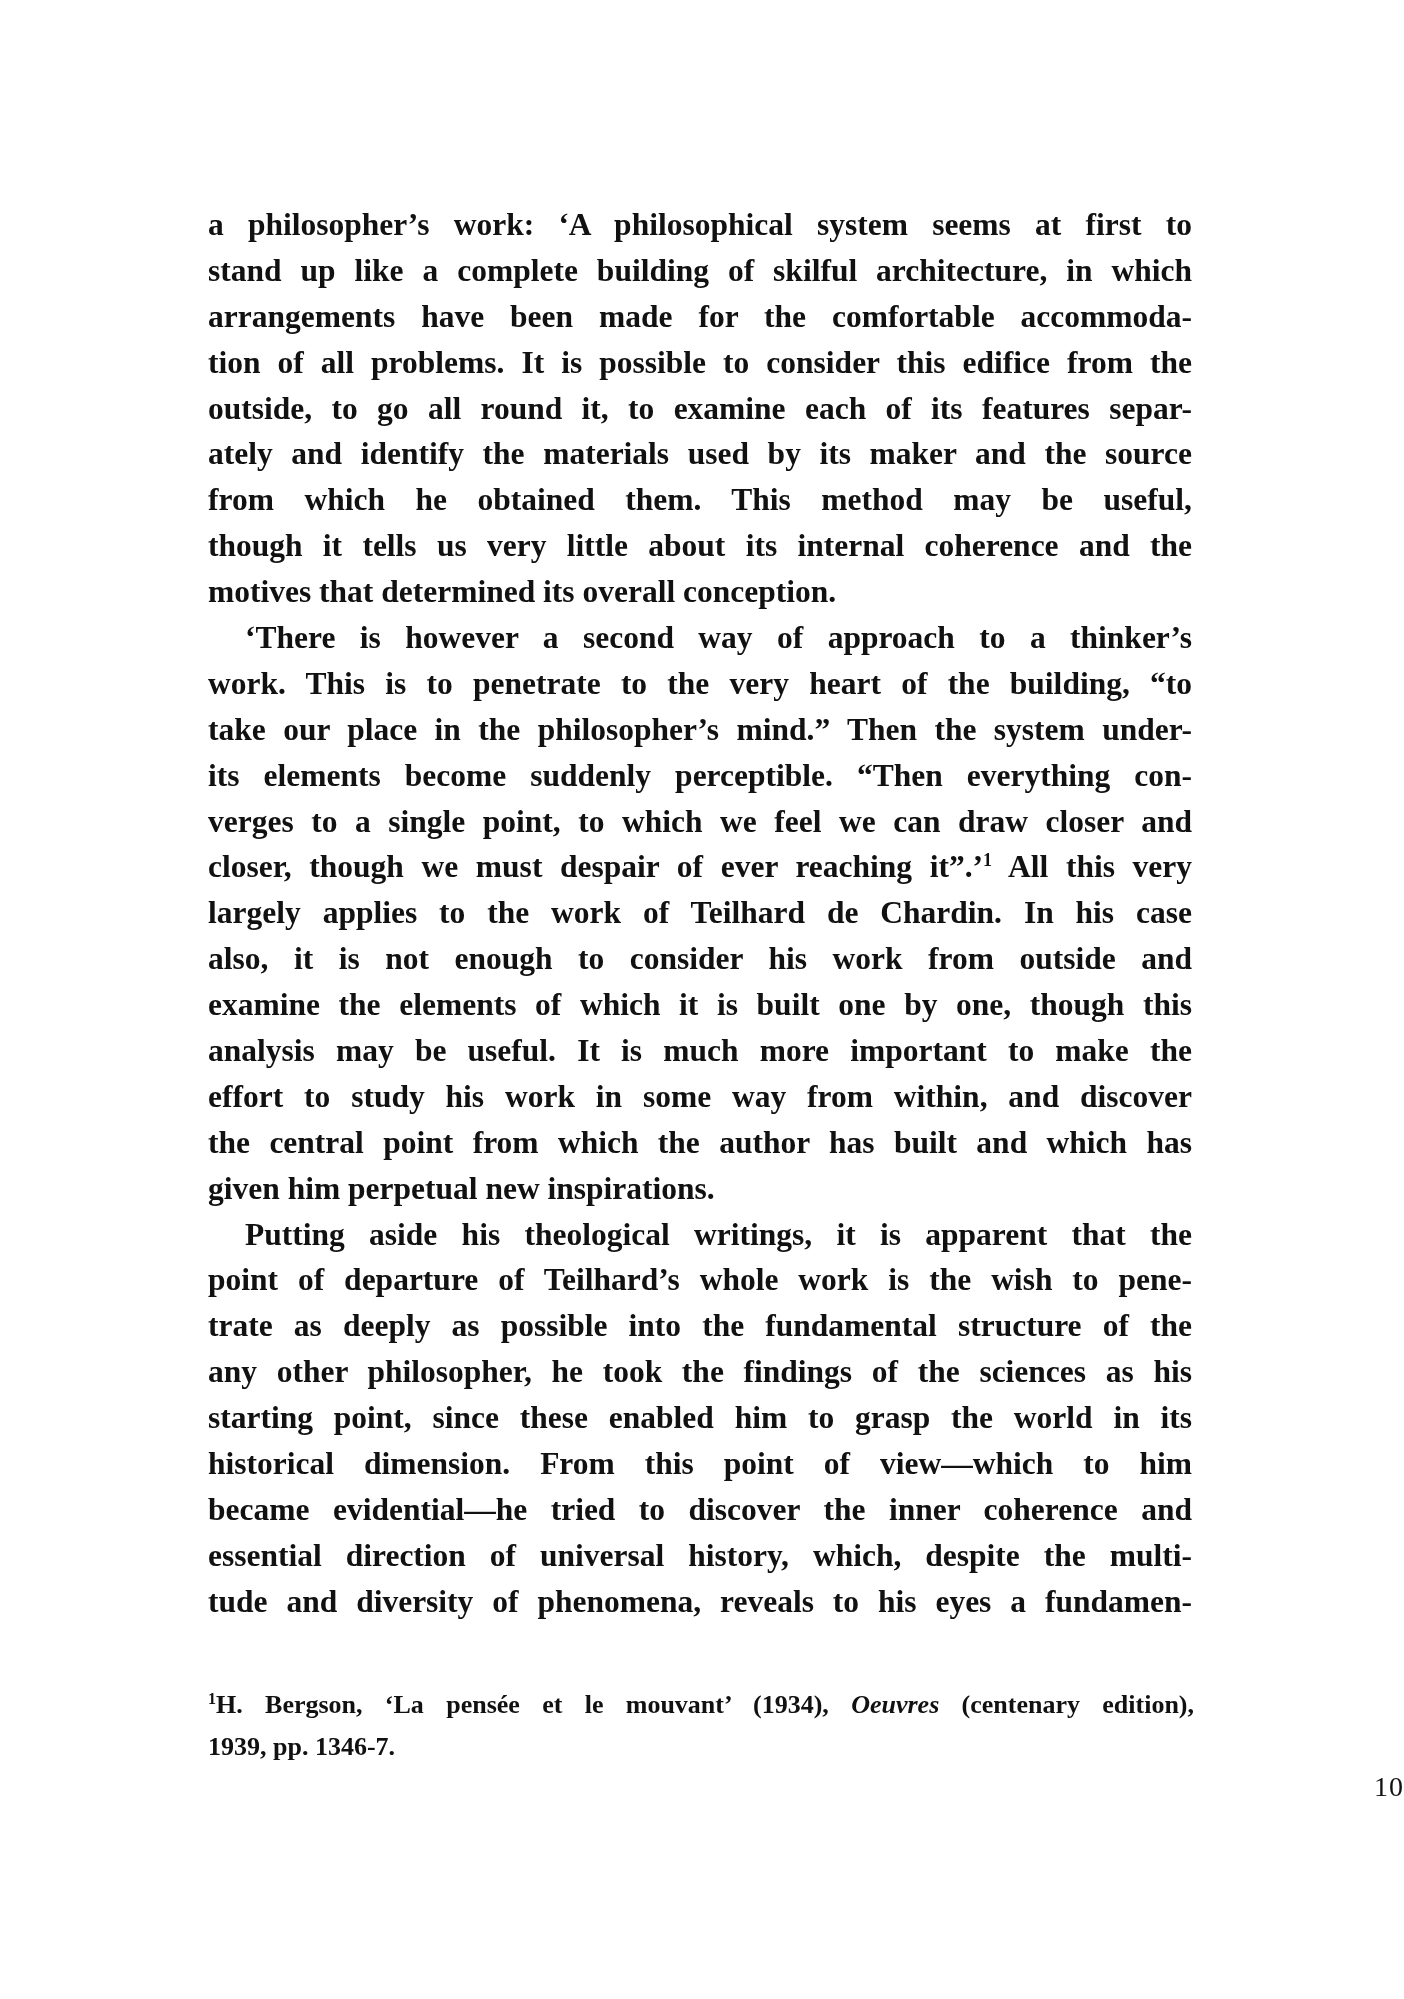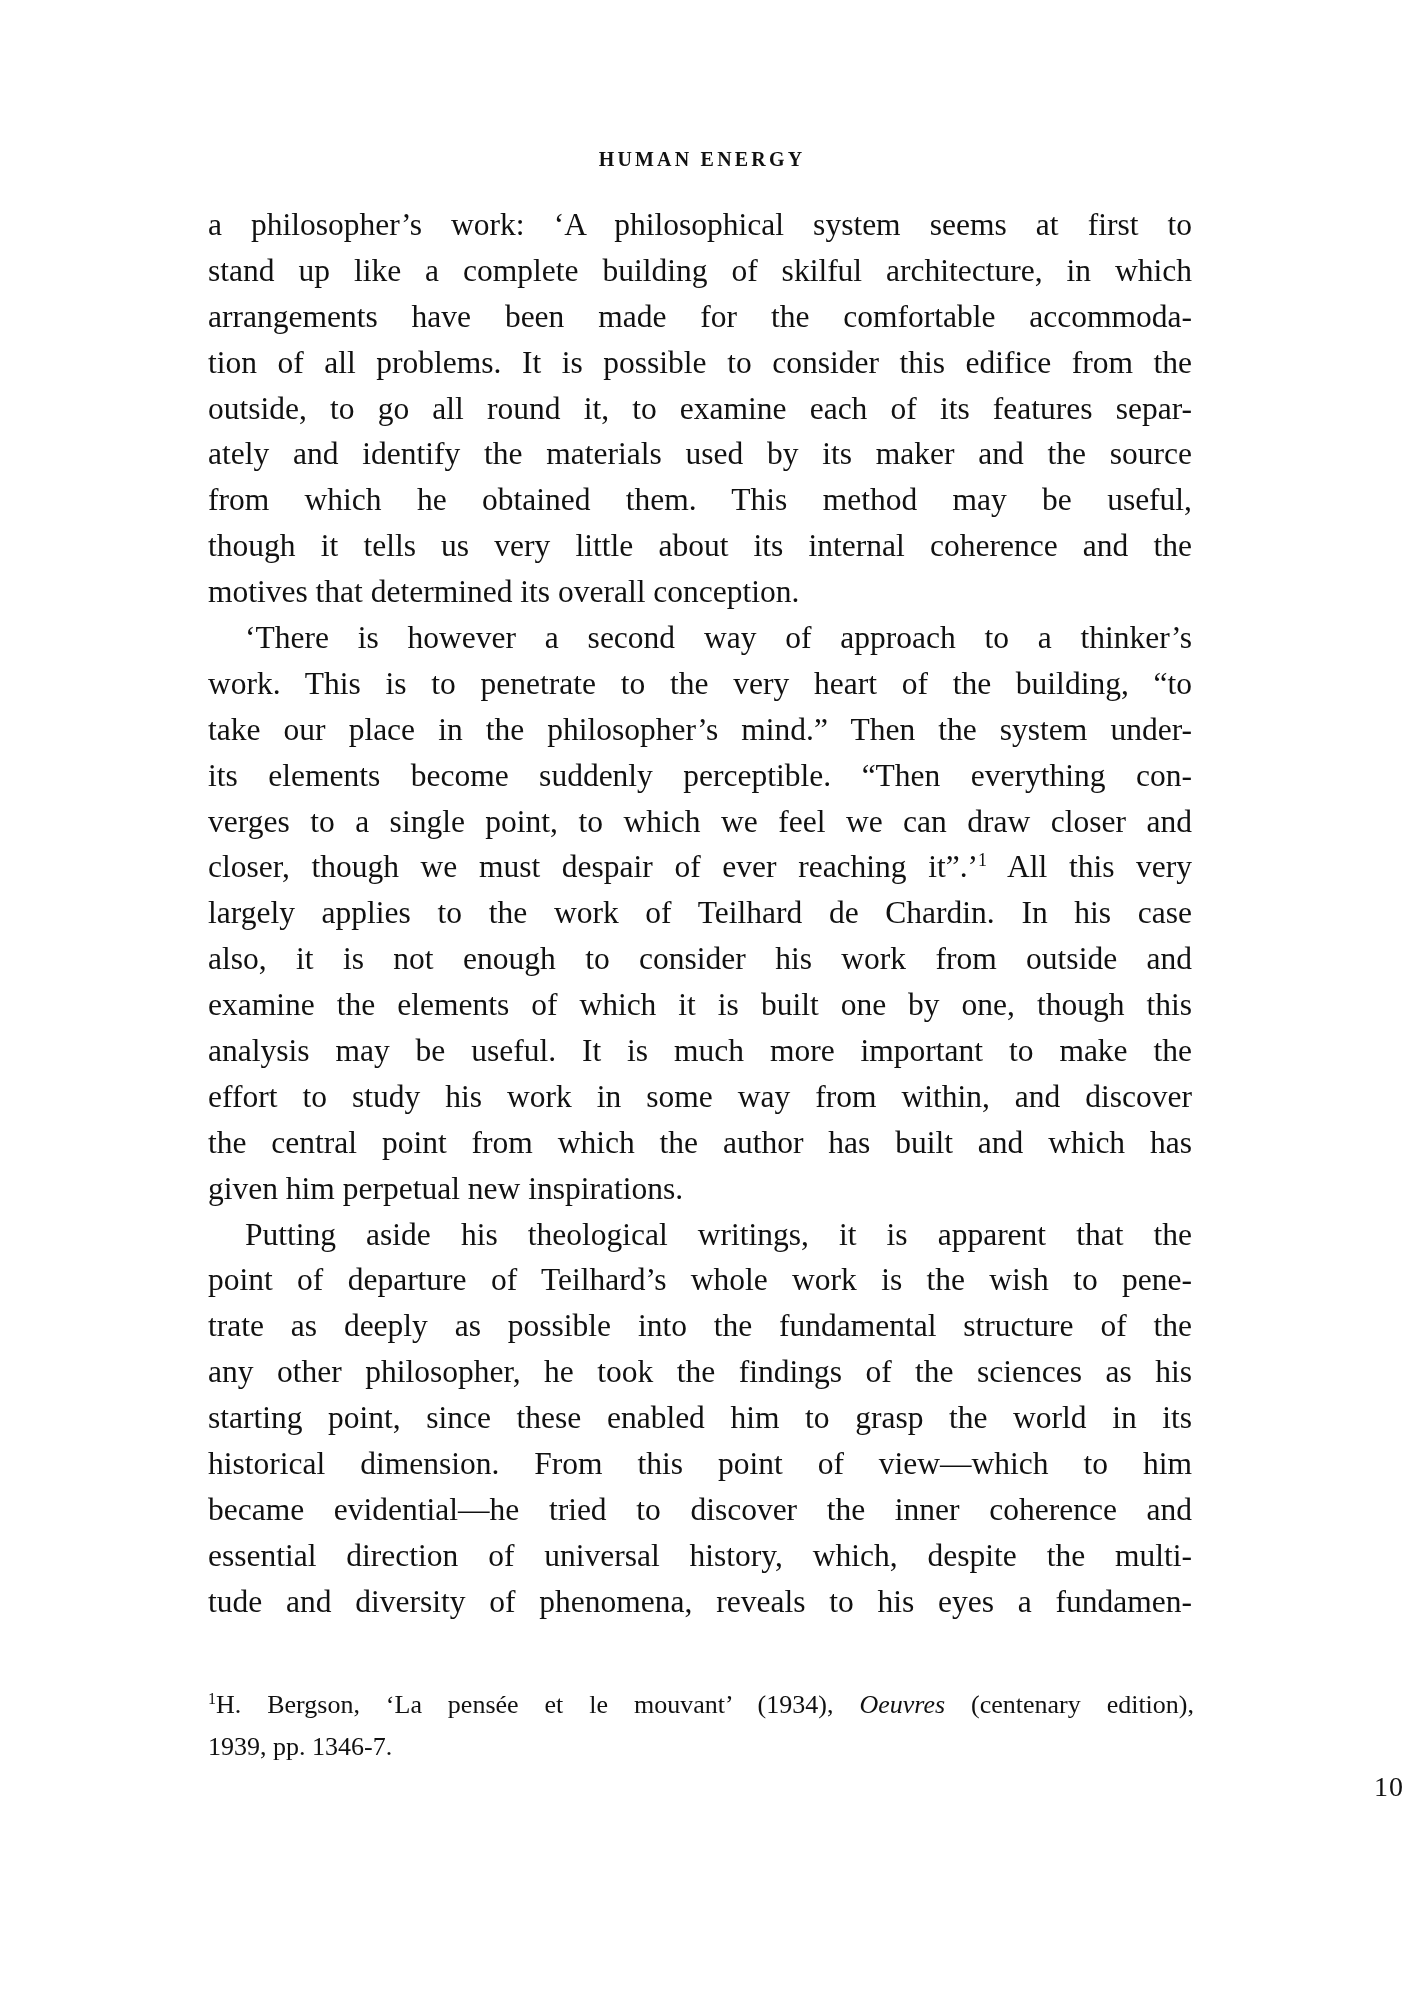--- a/index.html
+++ b/index.html
@@ -40,20 +40,21 @@
       font-size: 31.5px;
       line-height: 45.9px;
     }
     .line {
       display: block;
       height: 45.9px;
       white-space: nowrap;
       text-align: justify;
       text-align-last: justify;
       overflow: visible;
+      font-weight: bold;
     }
     .line.last {
       text-align-last: left;
     }
     .line.indent {
       padding-left: 37px;
     }
     sup.fn {
       font-size: 18px;
       vertical-align: 11px;
@@ -86,21 +87,20 @@
       font-size: 28px;
       line-height: 30px;
       letter-spacing: 1px;
     }
   </style>
 </head>
 <body>
 
 <div class="page">
 
-  <div class="running-head">HUMAN ENERGY</div>
 
   <div class="body-text">
 
     <div class="paragraph">
       <span class="line">a philosopher’s work: ‘A philosophical system seems at first to</span>
       <span class="line">stand up like a complete building of skilful architecture, in which</span>
       <span class="line">arrangements have been made for the comfortable accommoda-</span>
       <span class="line">tion of all problems. It is possible to consider this edifice from the</span>
       <span class="line">outside, to go all round it, to examine each of its features separ-</span>
       <span class="line">ately and identify the materials used by its maker and the source</span>

